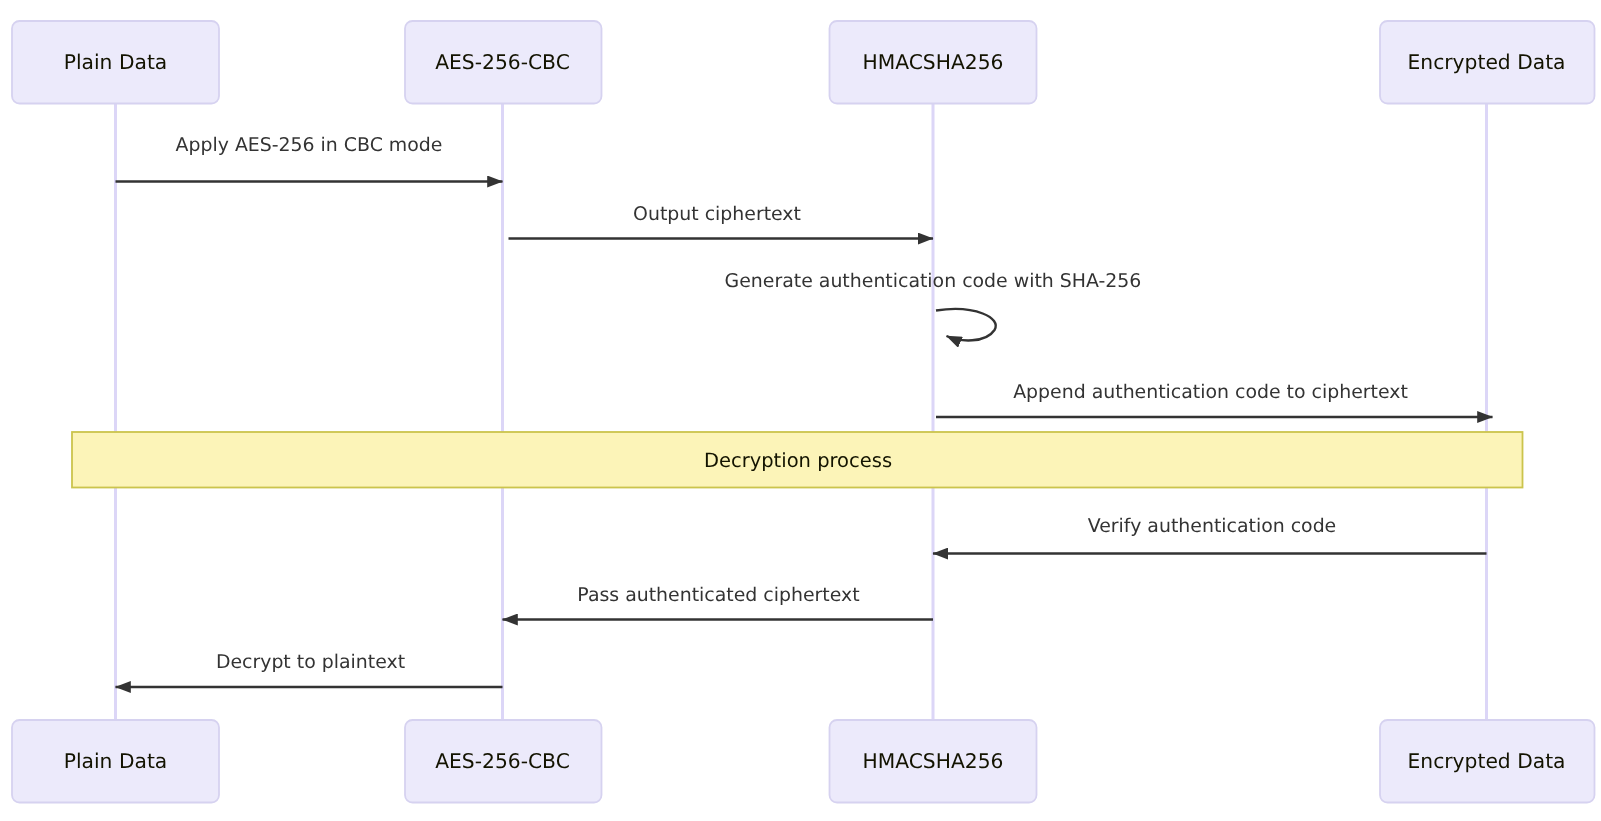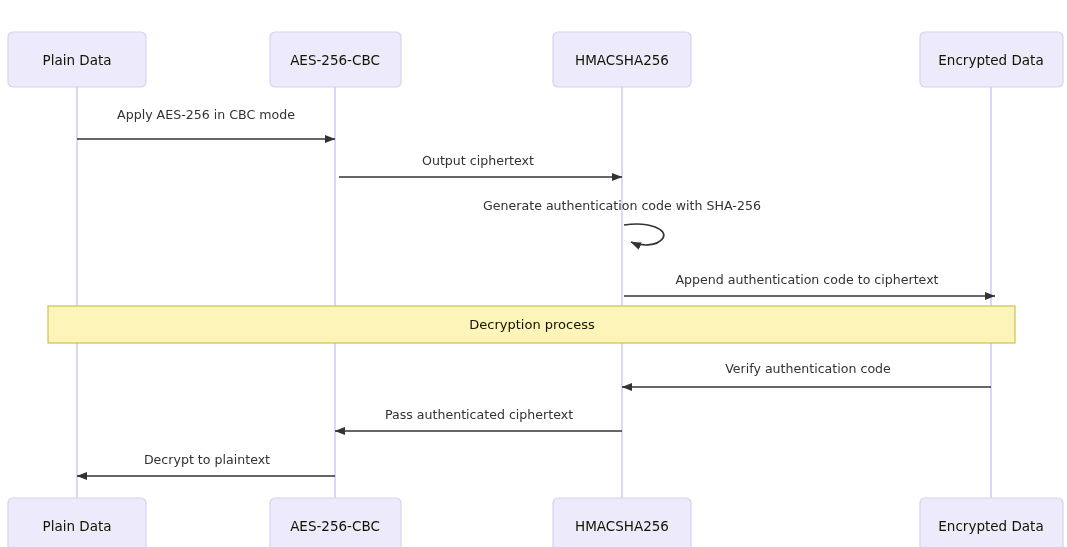--- a/index.html
+++ b/index.html
@@ -10,21 +10,21 @@
   body {
     width: 1067px;
     height: 547px;
     position: relative;
     overflow: hidden;
     font-family: "DejaVu Sans", "Liberation Sans", sans-serif;
   }
   #diagram-root {
     position: absolute;
     left: 0;
-    top: 18px;
+    top: 0;
     width: 1067px;
     height: 526px;
   }
   svg#seq-svg {
     display: block;
     width: 1067px;
     height: 547px;
   }
   .actor-box {
     fill: #ECEAFB;

